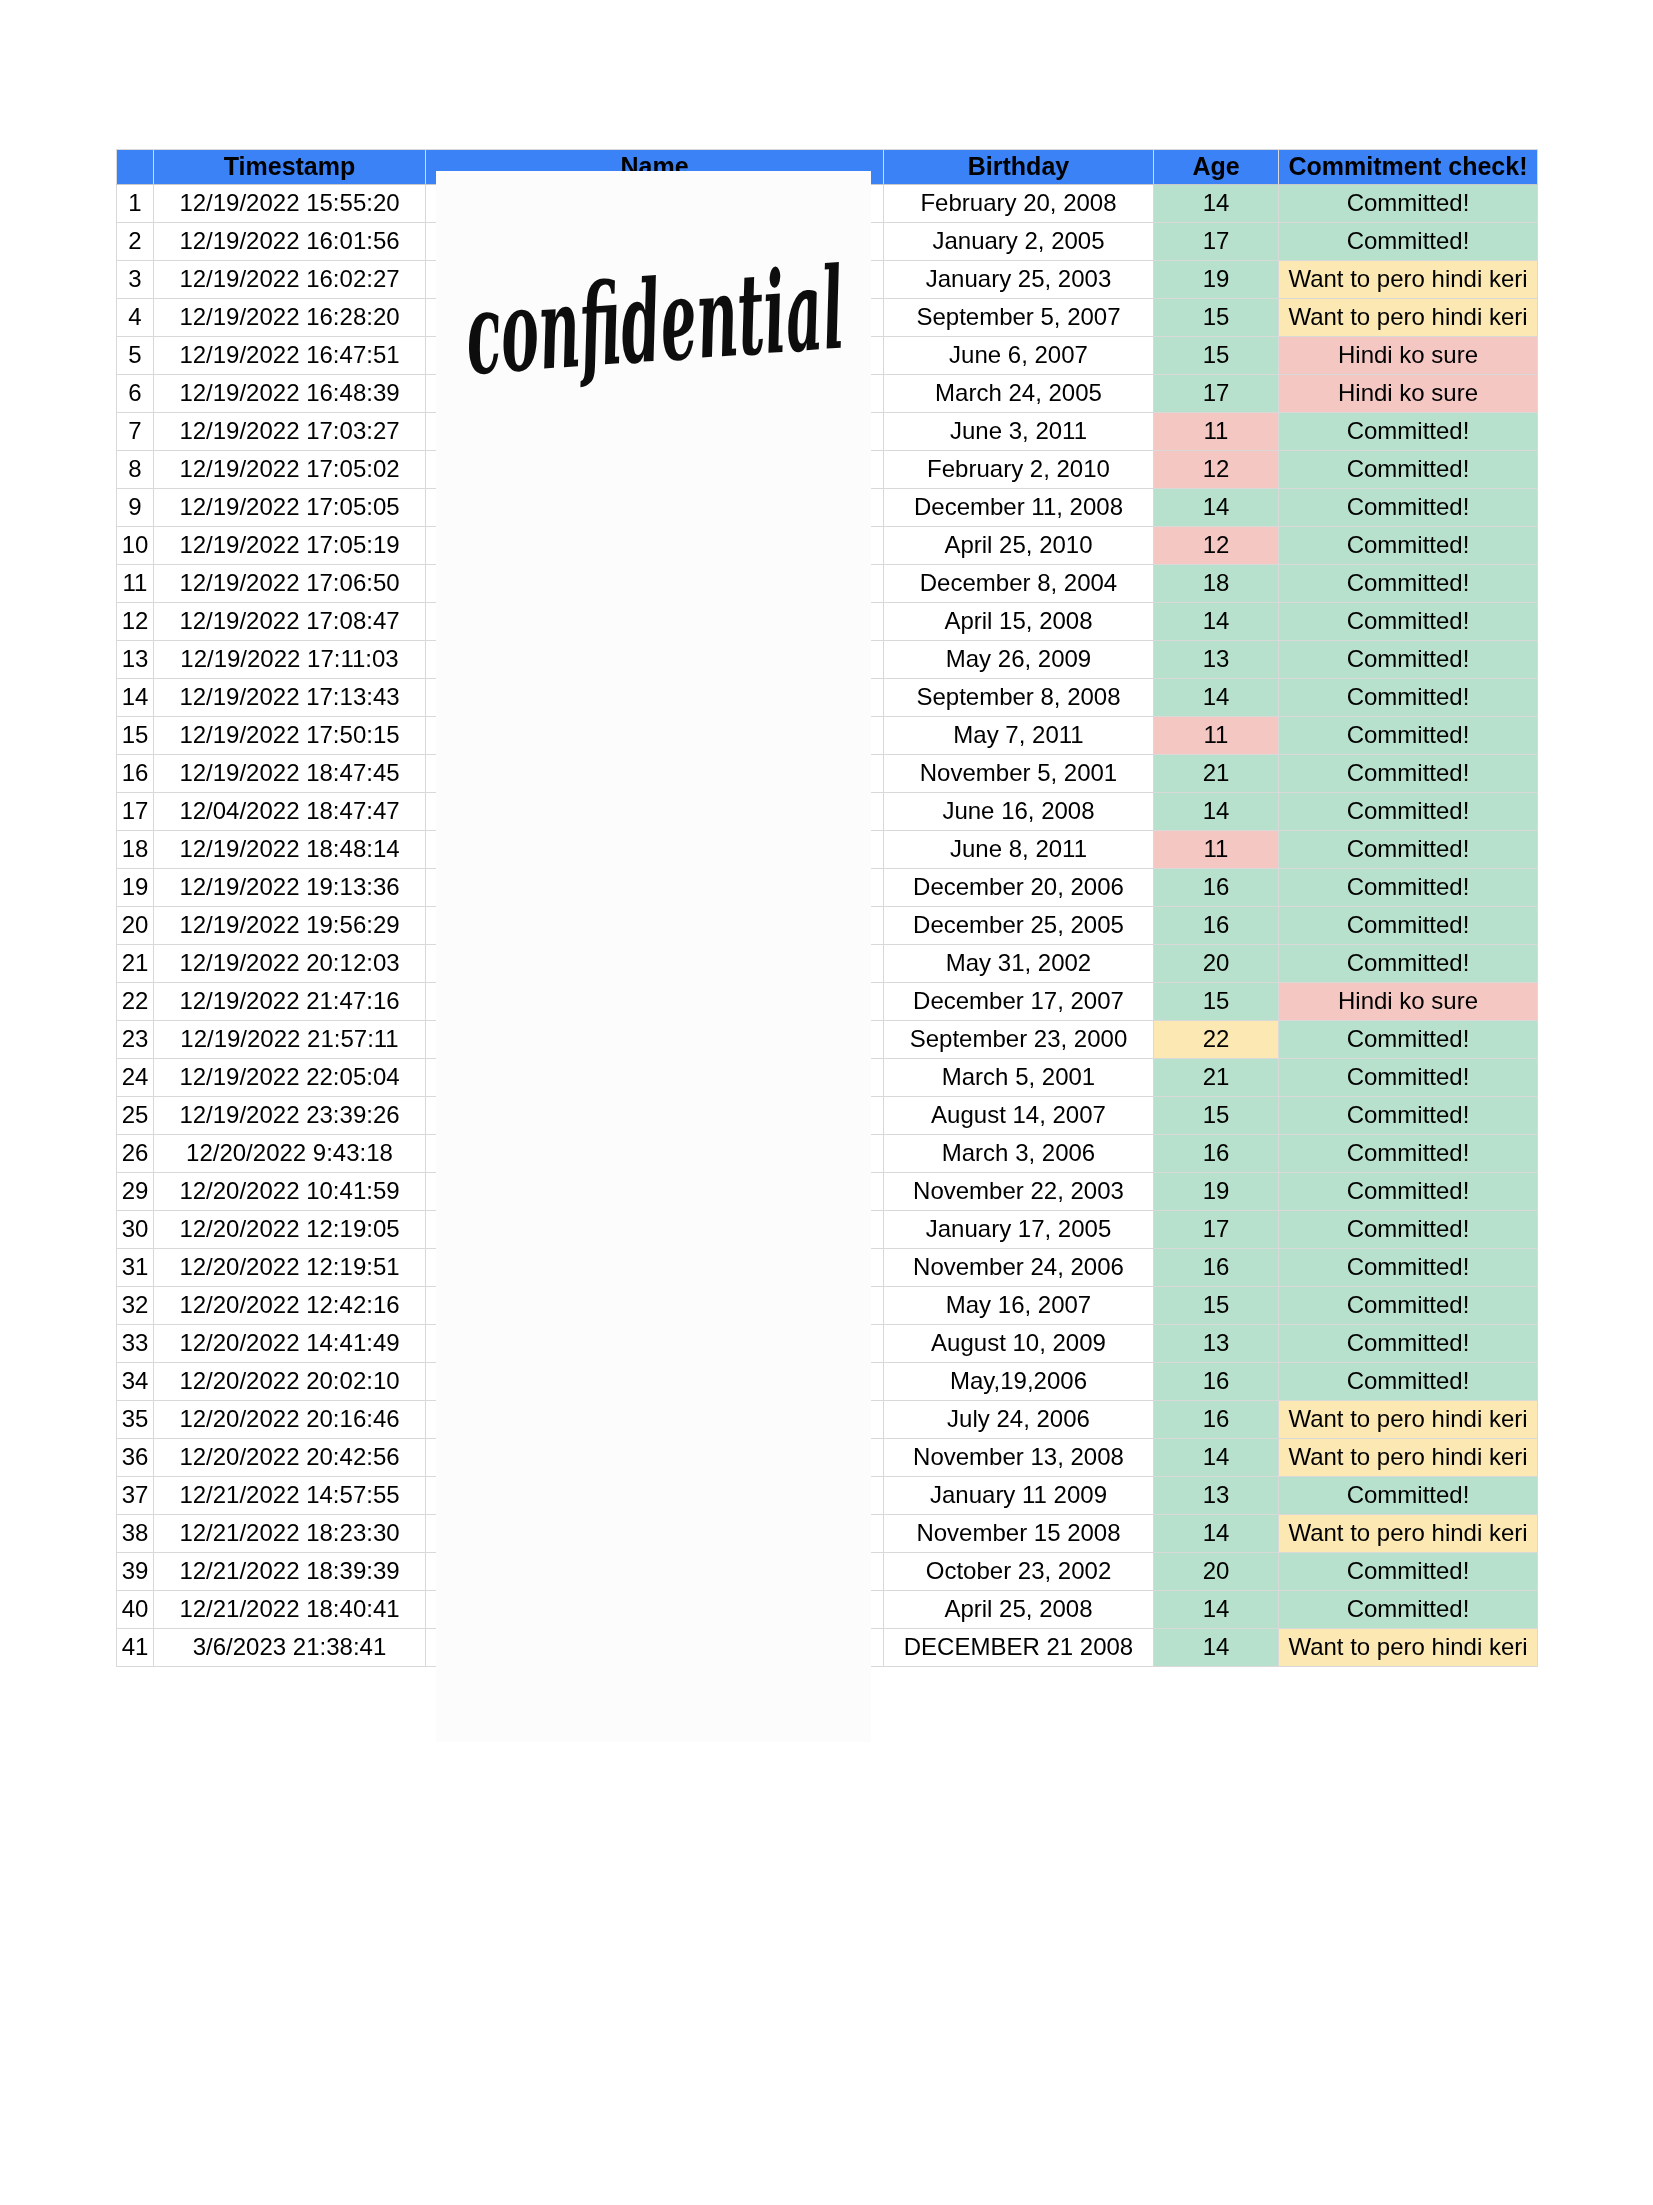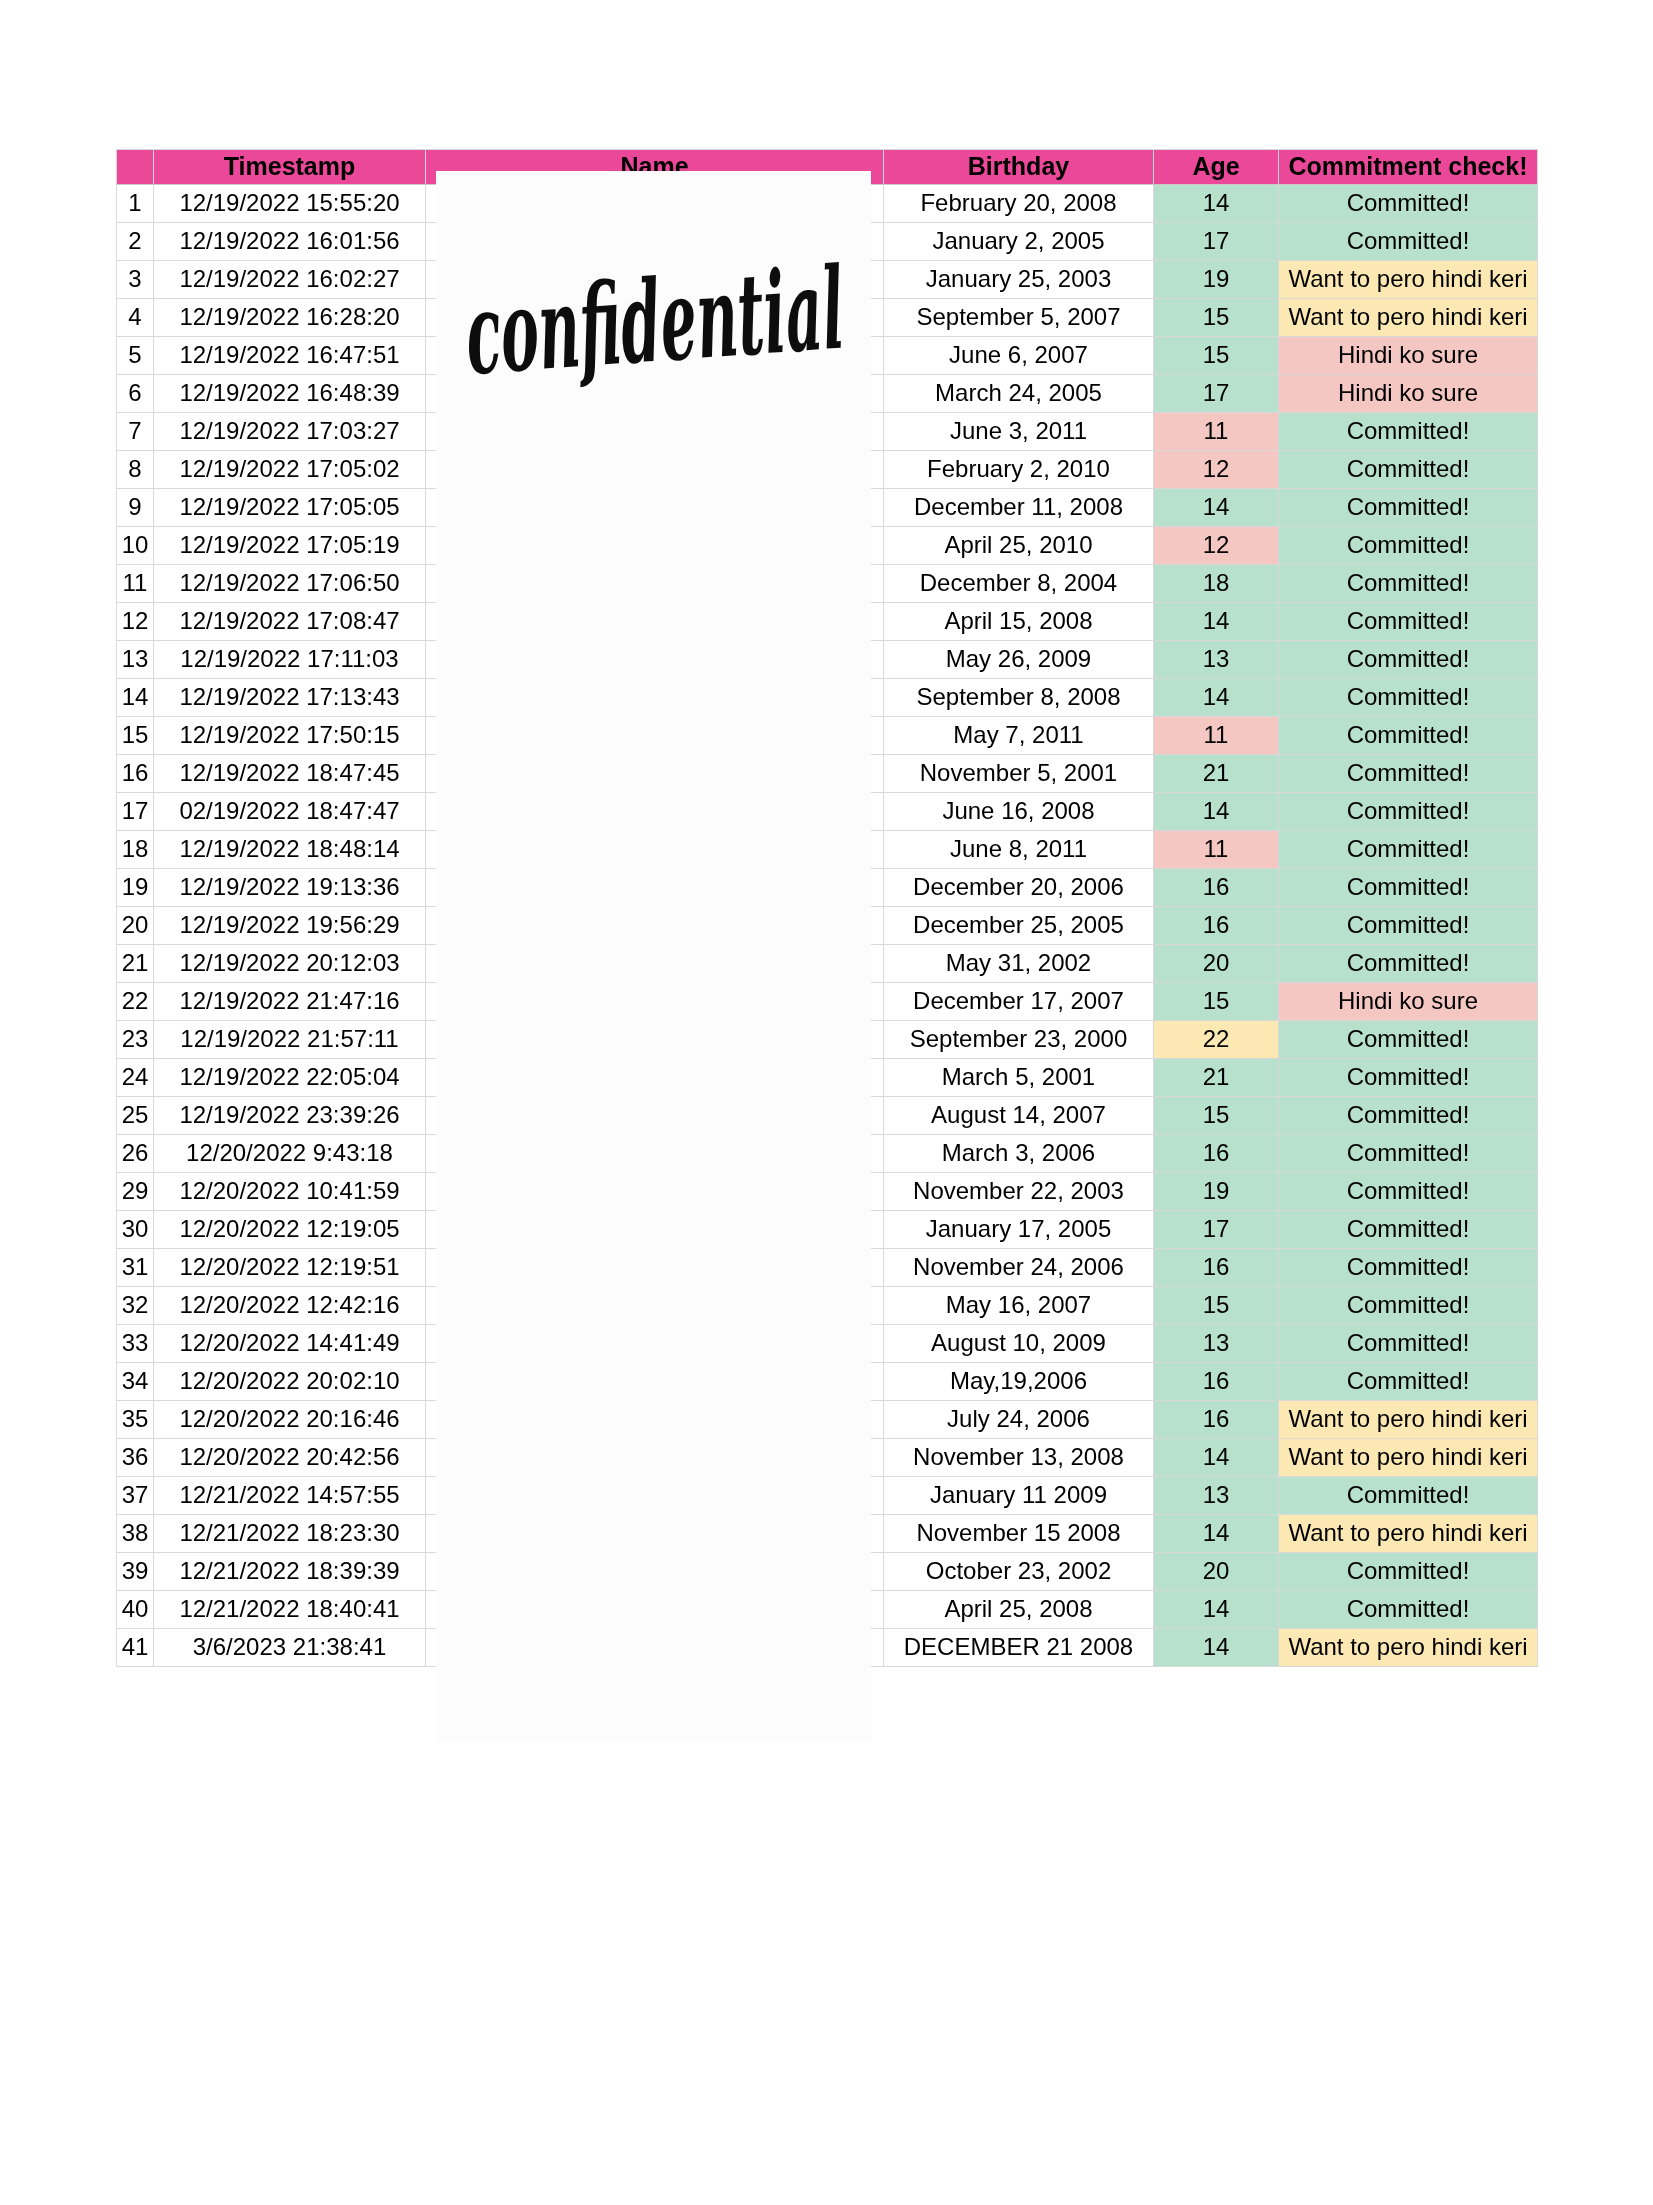--- a/index.html
+++ b/index.html
@@ -39,21 +39,21 @@
     font-size: 24px;
     line-height: 1.1;
     overflow: hidden;
     white-space: nowrap;
   }
   table.sheet thead th {
     height: 34px;
     font-size: 25px;
     font-weight: bold;
     border-bottom: 1.9px solid #c9c9c9;
-    background: #ec4899;
+    background: #3b82f6;
   }
   table.sheet tbody td {
     height: 37px;
   }
   td.rownum {
     font-size: 22.5px;
   }
   .fill-green  { background: var(--green); }
   .fill-yellow { background: var(--yellow); margin-left: 45px; }
   .fill-red    { background: var(--red); }
@@ -232,21 +232,21 @@
         <tr>
           <td class="rownum">16</td>
           <td class="timestamp">12/19/2022 18:47:45</td>
           <td class="name"></td>
           <td class="birthday">November 5, 2001</td>
           <td class="fill-green">21</td>
           <td class="fill-green">Committed!</td>
         </tr>
         <tr>
           <td class="rownum">17</td>
-          <td class="timestamp">02/19/2022 18:47:47</td>
+          <td class="timestamp">12/04/2022 18:47:47</td>
           <td class="name"></td>
           <td class="birthday">June 16, 2008</td>
           <td class="fill-green">14</td>
           <td class="fill-green">Committed!</td>
         </tr>
         <tr>
           <td class="rownum">18</td>
           <td class="timestamp">12/19/2022 18:48:14</td>
           <td class="name"></td>
           <td class="birthday">June 8, 2011</td>

